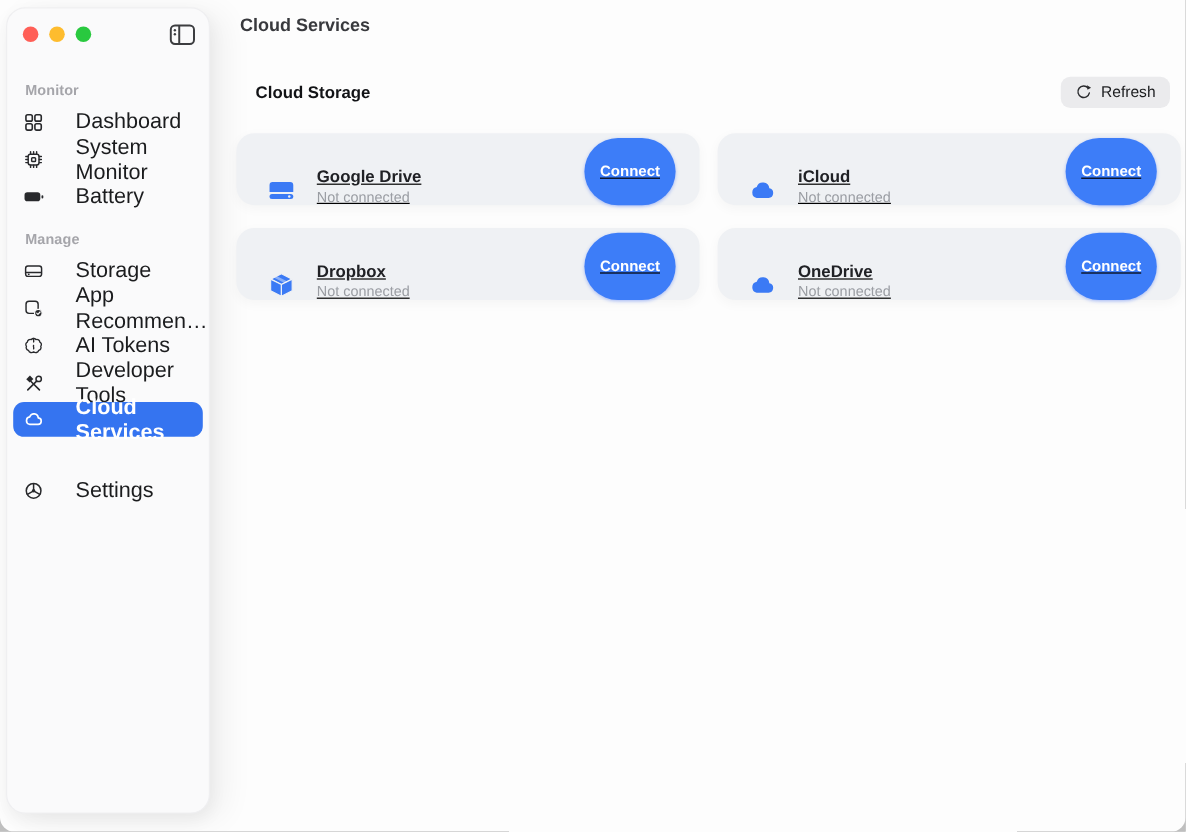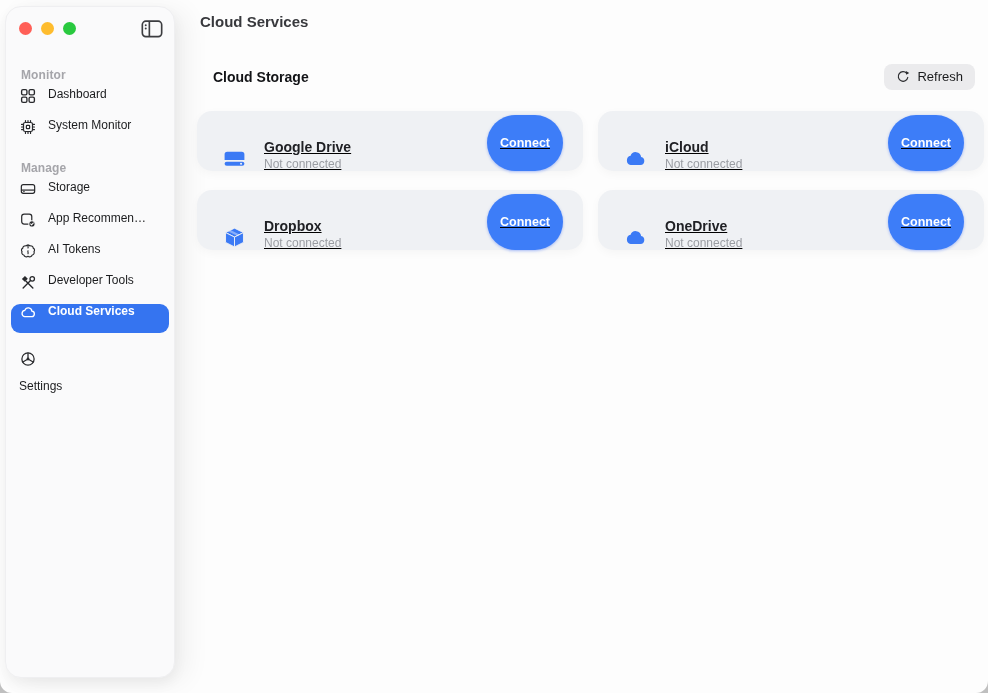--- a/index.html
+++ b/index.html
@@ -7,26 +7,26 @@
   
   .sidebar{position:absolute;left:5px;top:6px;width:170px;height:672px;box-sizing:border-box;
     background:#fafafb;border:1px solid #efeff1;border-radius:16px;
     box-shadow:12px 4px 26px rgba(0,0,0,.055),0 6px 14px rgba(0,0,0,.05);
     padding:0 5px;}
   .traffic{display:flex;gap:9px;padding:15px 0 0 8px;height:28px;}
   .light{width:13px;height:13px;border-radius:50%;}
   .toggle-btn{position:absolute;right:11px;top:12px;width:22px;height:20px;display:flex;align-items:center;justify-content:center;color:#3c3d40;}
   .section-label{font-size:12px;font-weight:600;color:#a5a5aa;margin:14px 0 5px 10px;letter-spacing:.1px;}
   .section-label.first{margin-top:18px;}
-  .item{display:flex;align-items:flex-start;gap:11px;height:29px;padding:0 8px;margin:2px 0;border-radius:9px;
-    font-size:12px;color:#1b1c1e;cursor:default;}
+  .item{display:flex;align-items:center;gap:26px;height:29px;padding:0 8px;margin:2px 0;border-radius:9px;
+    font-size:18px;color:#1b1c1e;cursor:default;}
   .item svg{width:18px;height:18px;flex:0 0 18px;color:#28292c;}
   .item.selected{background:#3574f0;color:#fff;font-weight:600;}
   .item.selected svg{color:#fff;}
-  .item.settings{margin-top:17px;flex-direction:column;}
+  .item.settings{margin-top:30px;}
   
   .main{position:absolute;left:180px;top:0;right:0;bottom:0;}
   .page-title{position:absolute;left:20px;top:13px;font-size:15px;font-weight:600;color:#38393d;}
   .storage-header{position:absolute;left:33px;right:13px;top:63px;height:27px;display:flex;align-items:center;justify-content:space-between;}
   .storage-heading{font-size:14px;font-weight:700;color:#121316;}
   .refresh-btn{display:flex;align-items:center;gap:7px;height:26px;padding:0 12px;background:#ebebed;border:none;
     border-radius:8px;font-size:13px;color:#1b1c1e;font-family:inherit;margin-left:48px;}
   .refresh-btn svg{width:14px;height:14px;color:#2a2b2e;}
   .cards{position:absolute;left:17px;top:111px;display:grid;grid-template-columns:386px 386px;gap:19px 15px;}
   .card{height:60px;background:#eff1f4;border-radius:15px;display:flex;align-items:flex-end;
@@ -71,20 +71,27 @@
 
     <div class="item">
       <svg viewBox="0 0 20 20" fill="none" stroke="currentColor" stroke-width="1.35" stroke-linecap="round">
         <rect x="5" y="5" width="10" height="10" rx="2"></rect>
           <rect x="8.2" y="8.2" width="3.6" height="3.6" rx="0.8"></rect>
         <path d="M7.2 4.7V2.8M10 4.7V2.8M12.8 4.7V2.8M7.2 17.2v-1.9M10 17.2v-1.9M12.8 17.2v-1.9M4.7 7.2H2.8M4.7 10H2.8M4.7 12.8H2.8M17.2 7.2h-1.9M17.2 10h-1.9M17.2 12.8h-1.9"></path>
       </svg>
       <span>System Monitor</span>
     </div>
 
+    <div class="item">
+      <svg viewBox="0 0 20 20" fill="currentColor">
+        <rect x="1.6" y="5.8" width="14.6" height="8.4" rx="2.6"></rect>
+        <rect x="17.3" y="8.5" width="1.7" height="3" rx="0.85"></rect>
+      </svg>
+      <span>Battery</span>
+    </div>
 
     <div class="section-label">Manage</div>
 
     <div class="item">
       <svg viewBox="0 0 20 20" fill="none" stroke="currentColor" stroke-width="1.35">
         <rect x="2.6" y="5.2" width="14.8" height="9.6" rx="2.2"></rect>
         <path d="M2.6 11.2h14.8"></path>
         <circle cx="5.5" cy="12.9" r="0.85" fill="currentColor" stroke="none"></circle>
       </svg>
       <span>Storage</span>

